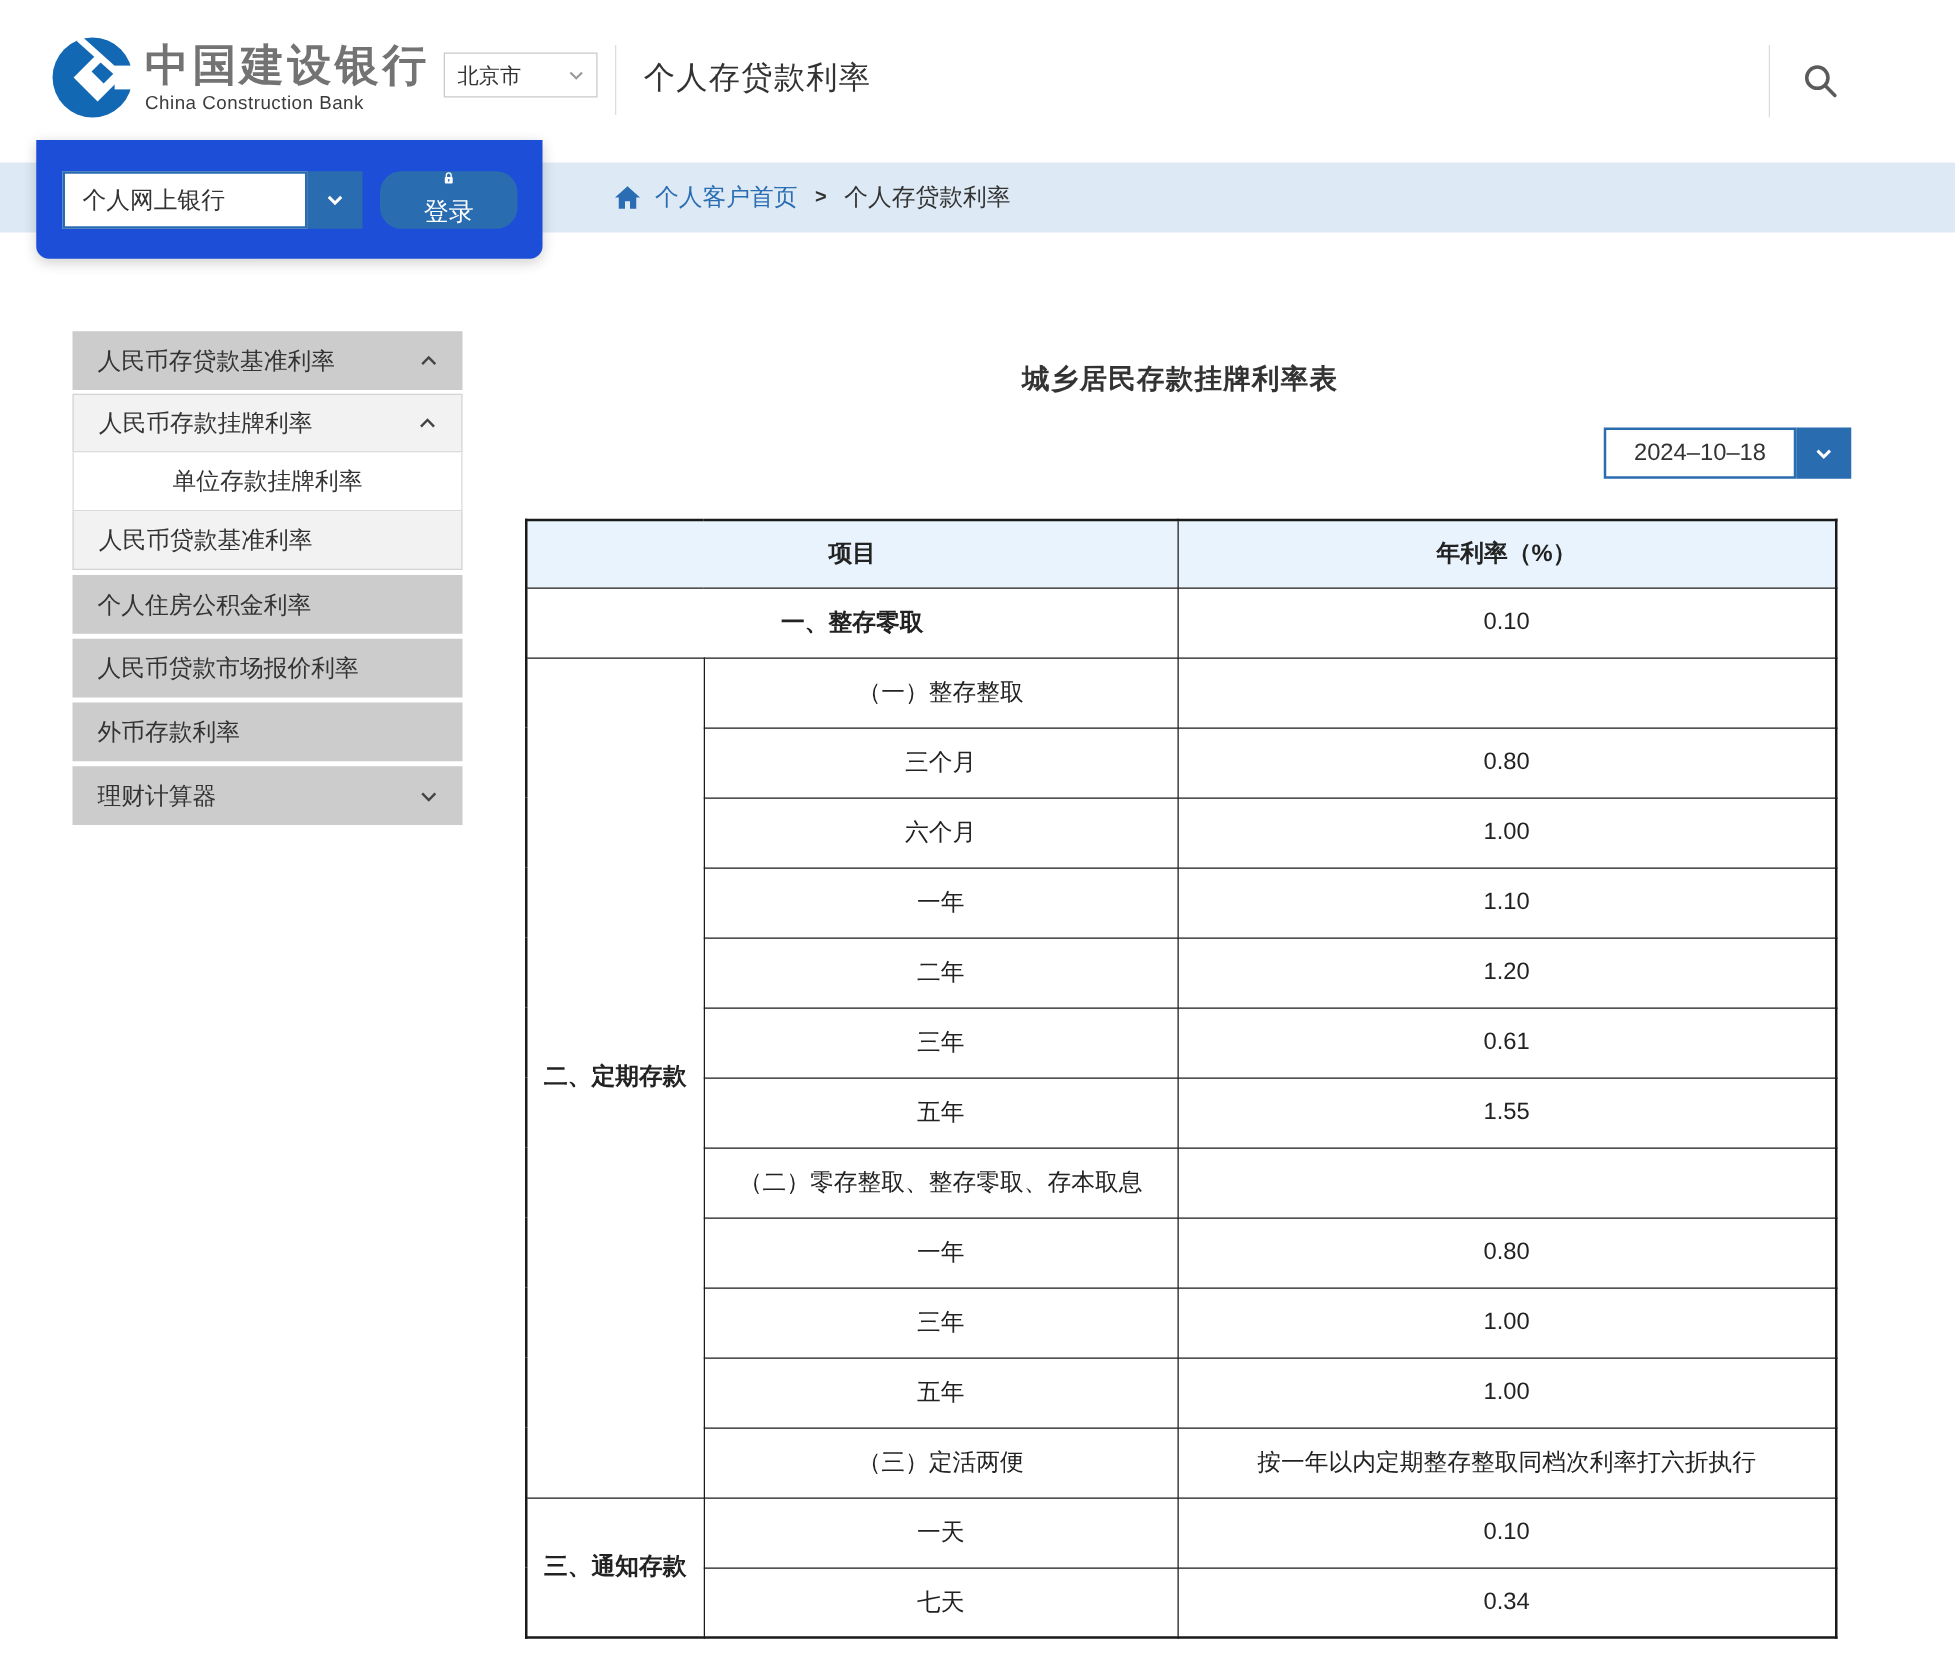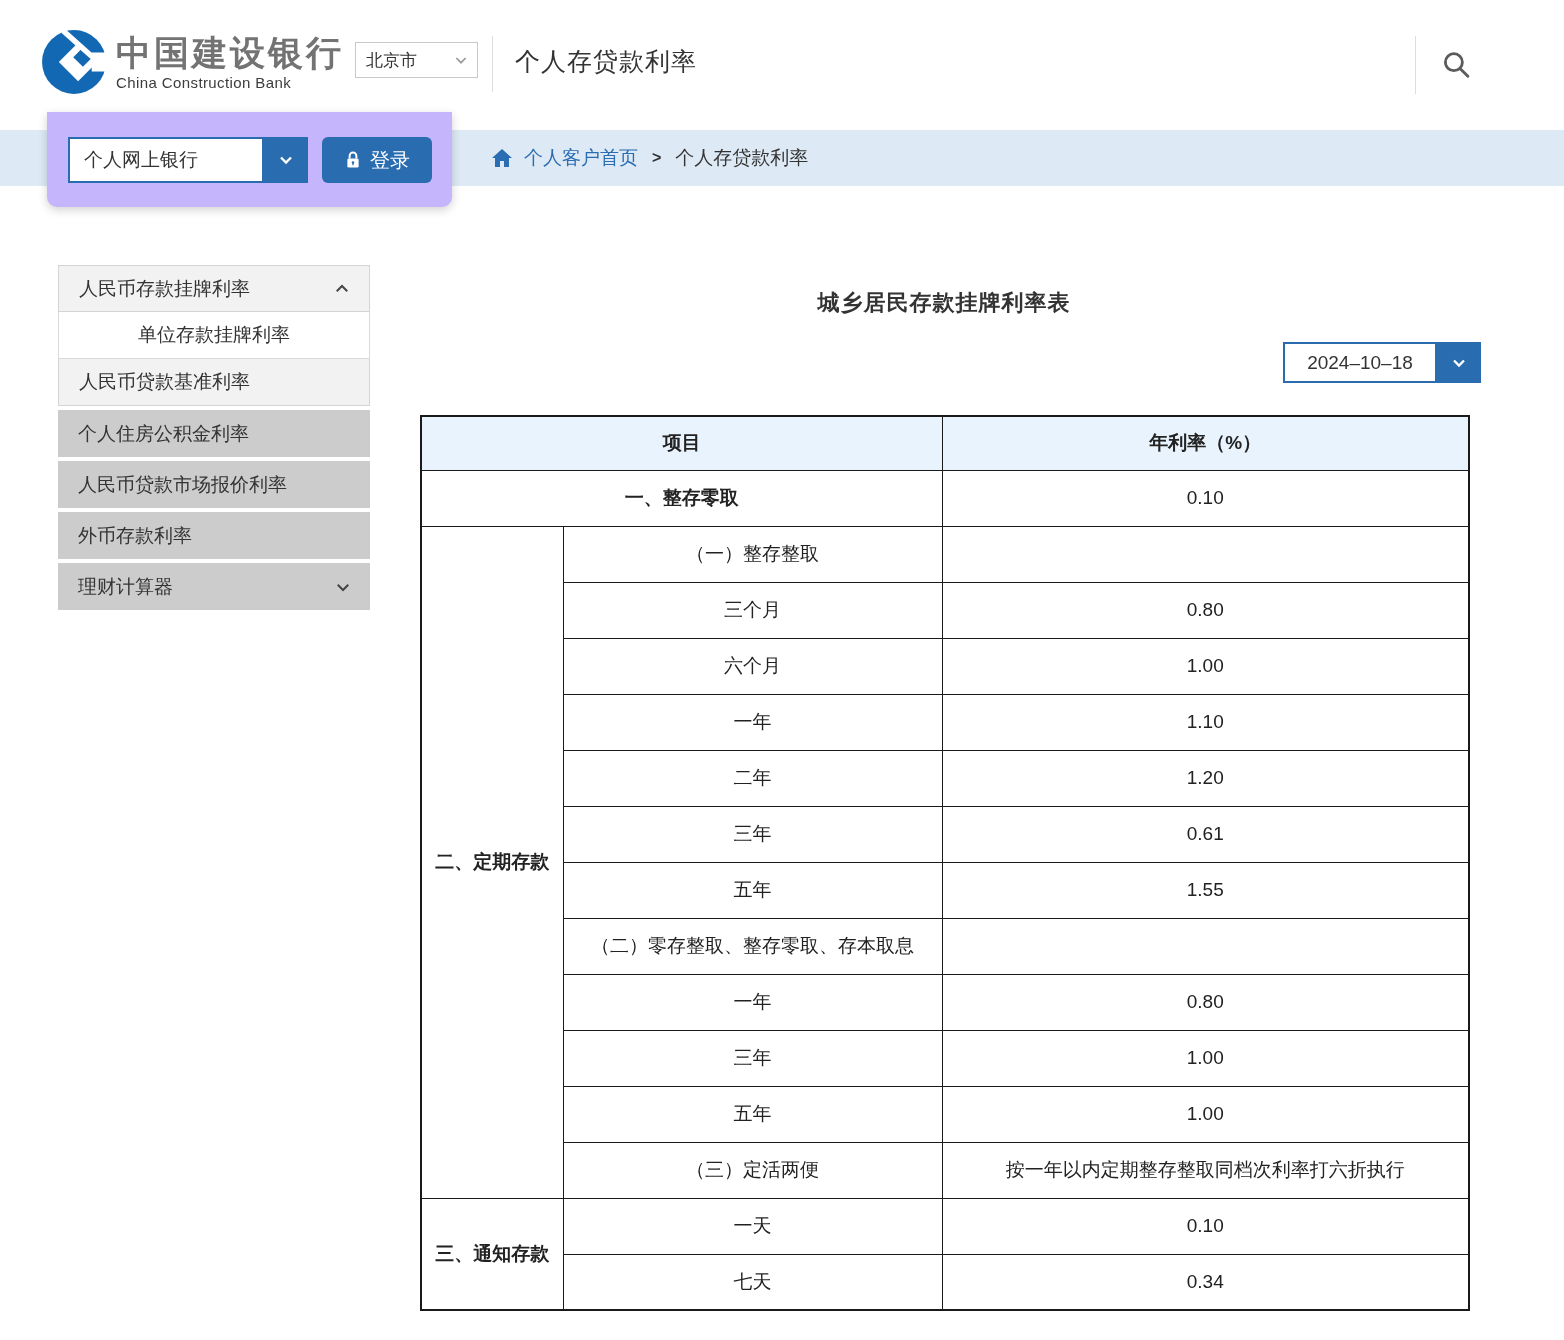--- a/index.html
+++ b/index.html
@@ -27,30 +27,30 @@
 
   
   .bluebar { position:absolute; left:0; top:130px; width:1564px; height:56px; background:#dde9f4; }
   .breadcrumb { position:absolute; left:490px; top:130px; height:56px; display:flex; align-items:center; font-size:19px; }
   .breadcrumb .home-icon { margin-right:10px; display:flex; }
   .crumb-link { color:#2a6db3; cursor:pointer; }
   .crumb-sep { margin:0 14px; color:#333; font-weight:bold; font-size:16px; }
   .crumb-current { color:#333; }
 
   
-  .login-card { position:absolute; left:47px; top:112px; width:405px; height:95px; background:#c4b5fd;
+  .login-card { position:absolute; left:29px; top:112px; width:405px; height:95px; background:#1d4ed8;
     border-radius:0 0 10px 10px; box-shadow:0 3px 10px rgba(0,0,0,.18); }
   .login-inner { position:absolute; left:21px; top:25px; display:flex; align-items:center; }
   .product-select { width:240px; height:46px; display:flex; cursor:pointer; }
   .product-select .field { width:196px; height:46px; border:2px solid #2a6cb0; background:#fff;
     display:flex; align-items:center; padding-left:14px; font-size:19px; color:#333; }
   .product-select .caret-box { width:44px; height:46px; background:#2a6cb0; display:flex; align-items:center; justify-content:center; }
-  .login-btn { margin-left:14px; width:110px; height:46px; background:#2a6cb0; border:none; border-radius:6px;
+  .login-btn { margin-left:14px; width:110px; height:46px; background:#2a6cb0; border:none; border-radius:17px;
     color:#fff; font-size:20px; display:flex; align-items:center; justify-content:center; gap:8px; cursor:pointer;
-    font-family:"Liberation Sans","DejaVu Sans",sans-serif; }
+    font-family:"Liberation Sans","DejaVu Sans",sans-serif;flex-direction:column; }
 
   
   .sidebar { position:absolute; left:58px; top:265px; width:312px; }
   .side-item { height:47px; display:flex; align-items:center; justify-content:space-between;
     padding:0 18px 0 20px; font-size:19px; color:#333; cursor:pointer; }
   .side-item.gray { background:#cccccc; margin-bottom:4px; }
   .side-item.light { background:#f2f2f2; border:1px solid #d4d4d4; }
   .side-item.white { background:#fff; border:1px solid #d9d9d9; border-top:none; justify-content:center; padding:0; }
   .side-item.selected { background:#2a6cb0; color:#fff; font-weight:bold; justify-content:center; padding:0; border:none; }
   .side-item.first { margin-bottom:3px; }
@@ -141,20 +141,26 @@
           <rect x="4.5" y="11" width="15" height="12" rx="1.8" fill="#ffffff"></rect>
           <circle cx="12" cy="16.2" r="1.7" fill="#2a6cb0"></circle>
           <rect x="11.2" y="16.6" width="1.6" height="3.4" fill="#2a6cb0"></rect>
         </svg>
         <span>登录</span>
       </button>
     </div>
   </div>
 
   <div class="sidebar">
+    <div class="side-item gray first">
+      <span>人民币存贷款基准利率</span>
+      <svg width="18" height="18" viewBox="0 0 24 24">
+        <polyline points="5 15 12 8 19 15" fill="none" stroke="#444" stroke-width="2.6"></polyline>
+      </svg>
+    </div>
     <div class="side-item light">
       <span>人民币存款挂牌利率</span>
       <svg width="18" height="18" viewBox="0 0 24 24">
         <polyline points="5 15 12 8 19 15" fill="none" stroke="#444" stroke-width="2.6"></polyline>
       </svg>
     </div>
     <div class="side-item white">
       <span>单位存款挂牌利率</span>
     </div>
     <div class="side-item light group-end">

